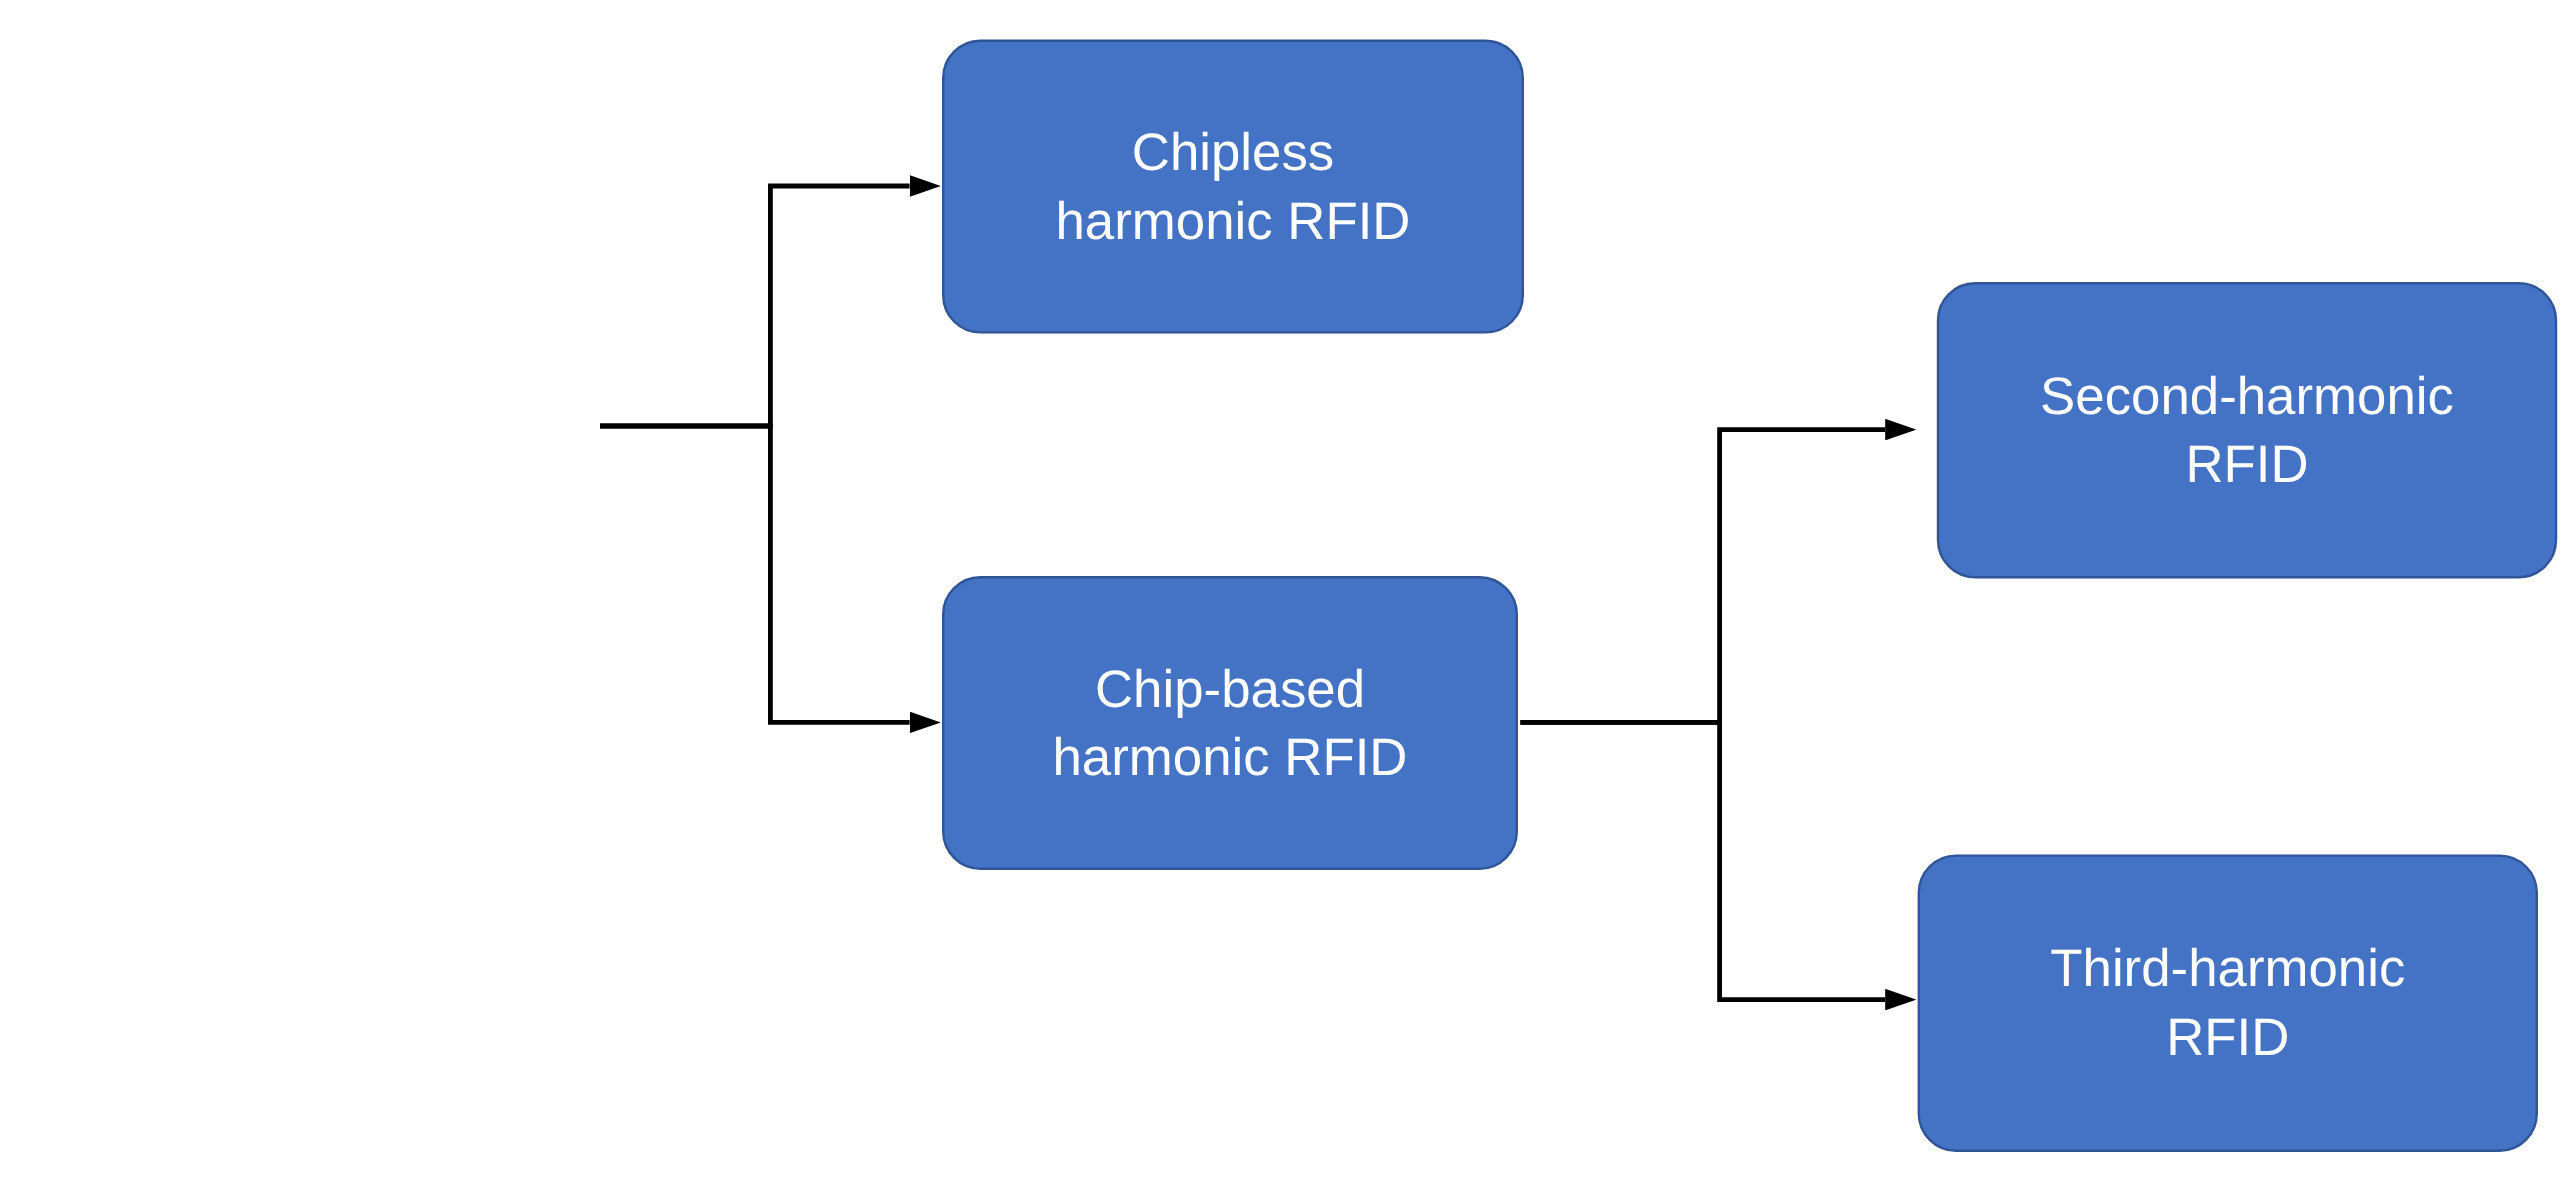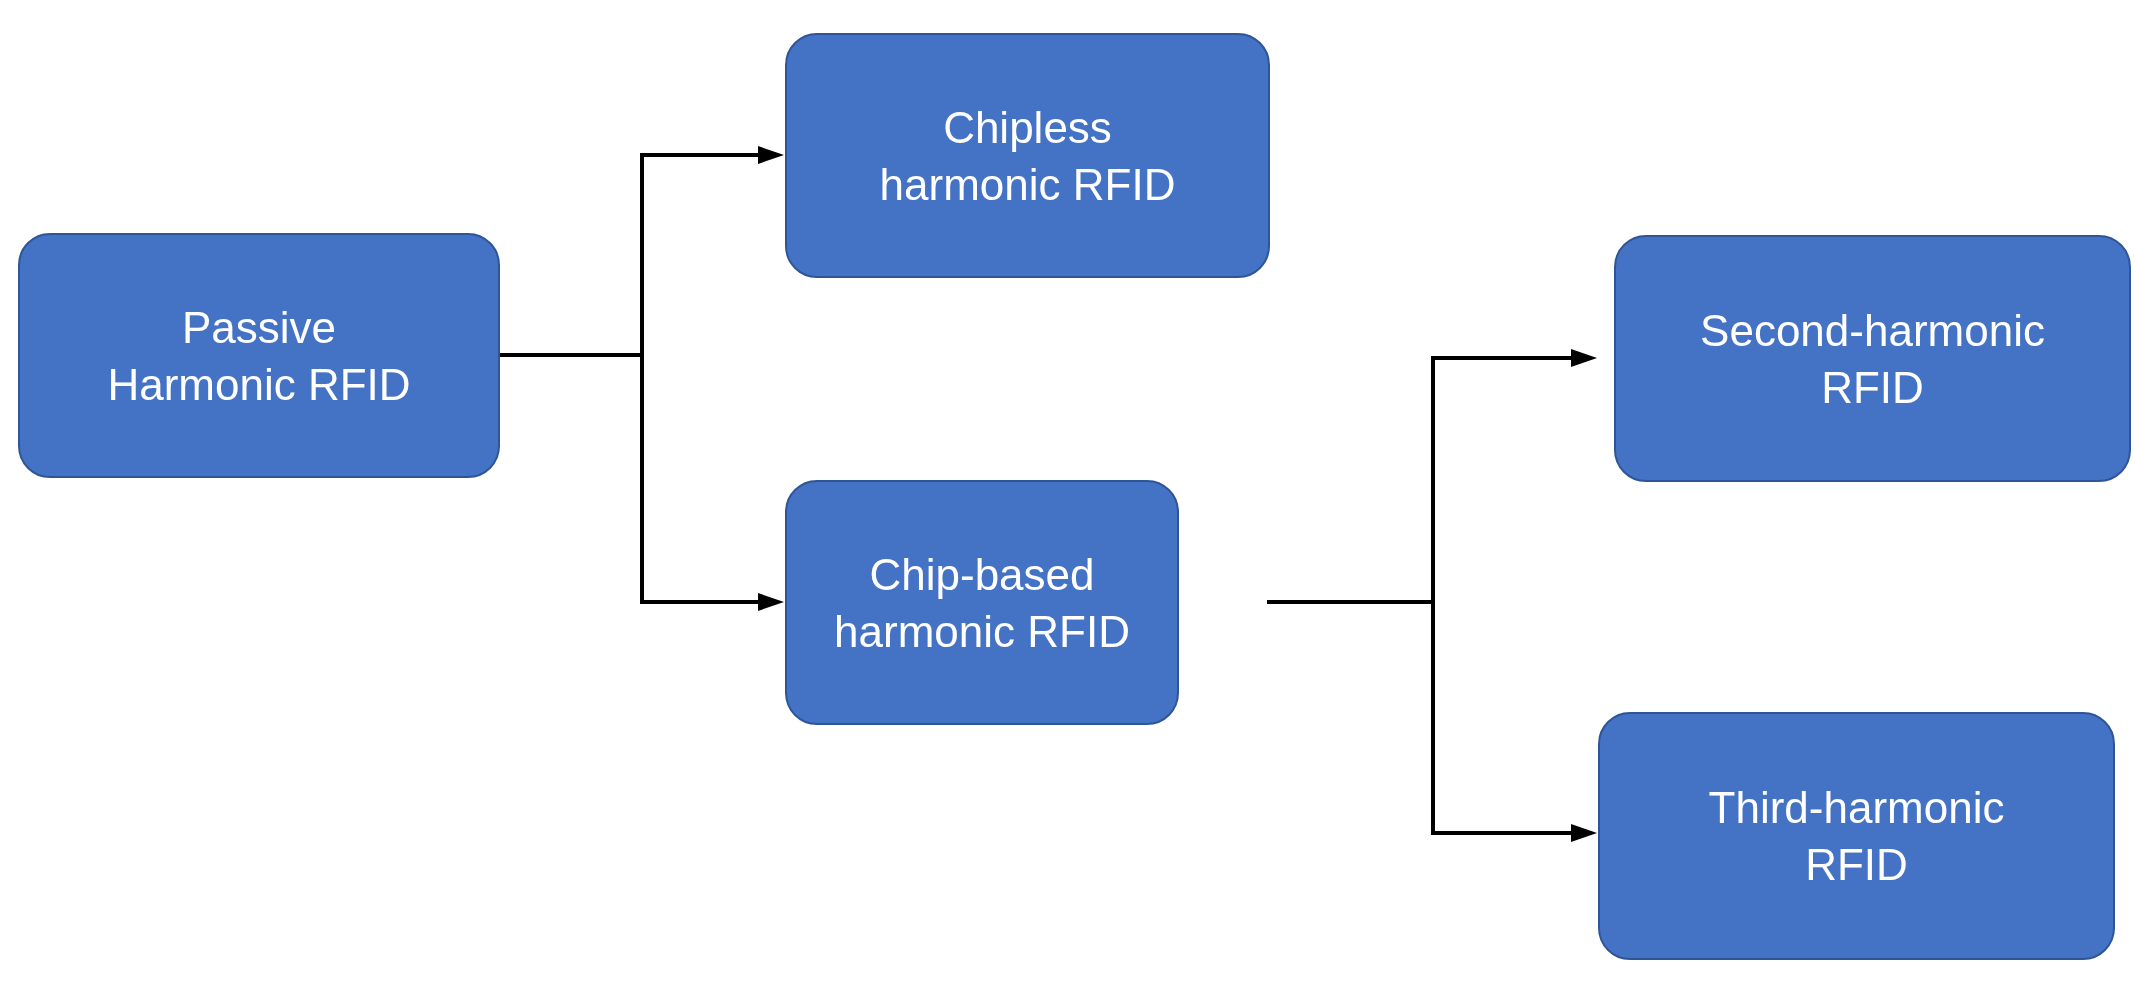--- a/index.html
+++ b/index.html
@@ -39,45 +39,41 @@
     line-height: 57px;
     letter-spacing: 0px;
   }
   .node .line {
     display: block;
     white-space: nowrap;
   }
   
   #node-passive      { left: 18px;   top: 233px; width: 482px; height: 245px; }
   #node-chipless     { left: 785px;  top: 33px;  width: 485px; height: 245px; }
-  #node-chip-based   { left: 785px;  top: 480px; width: 394px; height: 245px; }
+  #node-chip-based   { left: 785px;  top: 480px; width: 480px; height: 245px; }
   #node-second       { left: 1598px; top: 235px; width: 517px; height: 247px; margin-left: 16px; }
   #node-third        { left: 1598px; top: 712px; width: 517px; height: 248px; }
 </style>
 </head>
 <body>
 
 <div id="canvas" style="--bg: #ffffff; --node-fill: #4472c4; --node-border: #2f5597; --node-text: #ffffff;">
 
   <svg id="connector-layer" viewBox="0 0 2135 982" xmlns="http://www.w3.org/2000/svg">
     <defs>
       <marker id="arrowhead" markerUnits="userSpaceOnUse" markerWidth="26" markerHeight="18" refX="0" refY="9" orient="auto">
         <path d="M0,0 L26,9 L0,18 Z" fill="#000000"></path>
       </marker>
     </defs>
     <path d="M500,355 L642,355 L642,155 L758,155" fill="none" stroke="#000000" stroke-width="4" marker-end="url(#arrowhead)"></path>
     <path d="M500,355 L642,355 L642,602 L758,602" fill="none" stroke="#000000" stroke-width="4" marker-end="url(#arrowhead)"></path>
     <path d="M1267,602 L1433,602 L1433,358 L1571,358" fill="none" stroke="#000000" stroke-width="4" marker-end="url(#arrowhead)"></path>
     <path d="M1267,602 L1433,602 L1433,833 L1571,833" fill="none" stroke="#000000" stroke-width="4" marker-end="url(#arrowhead)"></path>
   </svg>
 
-  <div class="node" id="node-passive">
-    <span class="line">Passive</span>
-    <span class="line">Harmonic RFID</span>
-  </div>
 
   <div class="node" id="node-chipless">
     <span class="line">Chipless</span>
     <span class="line">harmonic RFID</span>
   </div>
 
   <div class="node" id="node-chip-based">
     <span class="line">Chip-based</span>
     <span class="line">harmonic RFID</span>
   </div>

